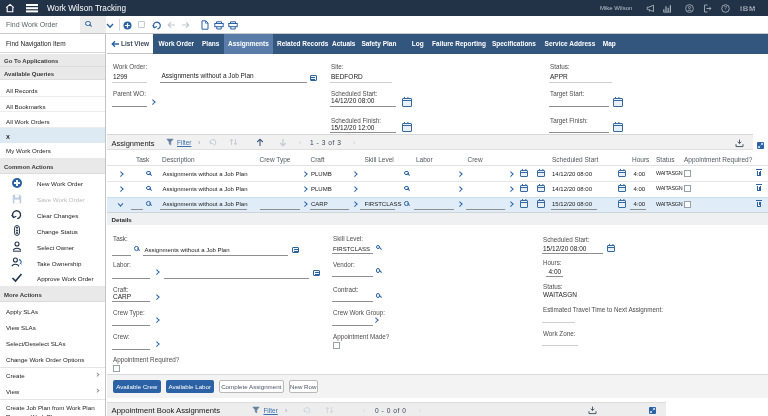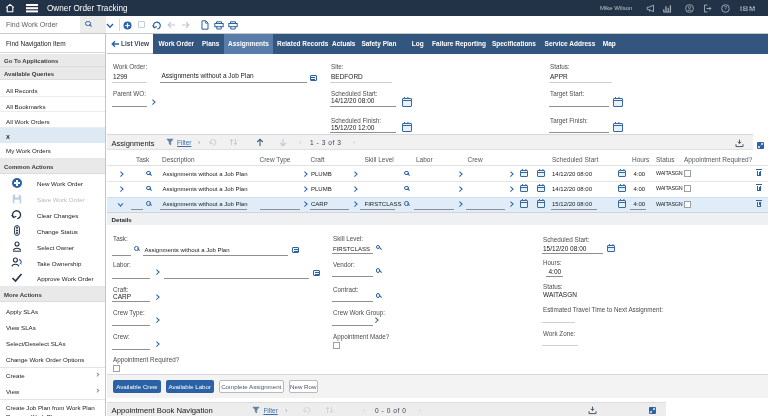--- a/index.html
+++ b/index.html
@@ -29,21 +29,21 @@
 .sbi{position:absolute;left:6px;font-size:6.2px;color:#222;white-space:nowrap;}
 .tab{position:absolute;top:0;height:20px;line-height:20px;font-size:6.5px;font-weight:700;color:#fff;white-space:nowrap;}
 </style></head><body>
 <div id="app">
 
 <div class="ab" style="left:0;top:0;width:768px;height:16px;background:#223247;">
   <svg class="ab" style="left:5px;top:3px" width="10" height="10" viewBox="0 0 10 10">
         <path d="M1.2 4.6 L5 1.4 L8.8 4.6 M2.2 4.2 V8.8 H7.8 V4.2" fill="none" stroke="#fff" stroke-width="1.1"></path>
       </svg>
   <div class="ab" style="left:26px;top:4px;width:12px;height:1.6px;background:#fff;box-shadow:0 3.2px #fff,0 6.4px #fff;"></div>
-  <div class="ab" style="left:47px;top:4px;font-size:8.2px;color:#fff;">Owner Order Tracking</div>
+  <div class="ab" style="left:47px;top:4px;font-size:8.2px;color:#fff;">Work Wilson Tracking</div>
   <div class="ab" style="left:600px;top:5px;font-size:6px;color:#b9c2cb;">Mike Wilson</div>
 
   <svg class="ab" style="left:646px;top:3.5px" width="9" height="9" viewBox="0 0 9 9">
         <path d="M7.5 1.2 L2.8 3.2 H1.2 V5.6 H2.8 L7.5 7.6 Z" fill="none" stroke="#a7b1bb" stroke-width="0.9"></path>
         <path d="M3.4 5.8 V7.6" stroke="#a7b1bb" stroke-width="0.9"></path>
       </svg>
 
   <svg class="ab" style="left:663px;top:3.5px" width="9" height="9" viewBox="0 0 9 9">
         <path d="M0.8 8 V5.2 M3 8 V2.2 M5.2 8 V3.8 M7.4 8 V1.2" stroke="#a7b1bb" stroke-width="1.2"></path>
         <path d="M0.5 8.2 H8" stroke="#a7b1bb" stroke-width="0.8"></path>
@@ -426,21 +426,21 @@
 </div>
 
 <div class="ab" style="left:107px;top:374px;width:661px;height:24px;background:#f3f3f3;border-top:1px solid #d9d9d9;">
   <div class="ab" style="left:6px;top:5px;width:47.5px;height:13px;background:#2a62a5;border-radius:2px;color:#fff;font-size:6.2px;text-align:center;line-height:13px;white-space:nowrap;">Available Crew</div>
   <div class="ab" style="left:59px;top:5px;width:47.5px;height:13px;background:#2a62a5;border-radius:2px;color:#fff;font-size:6.2px;text-align:center;line-height:13px;white-space:nowrap;">Available Labor</div>
   <div class="ab" style="left:112px;top:5px;width:64.5px;height:13px;background:#fff;border:1px solid #b9b9b9;border-radius:2px;color:#4a5566;font-size:6.2px;text-align:center;line-height:11px;white-space:nowrap;">Complete Assignment</div>
   <div class="ab" style="left:182px;top:5px;width:28.5px;height:13px;background:#fff;border:1px solid #b9b9b9;border-radius:2px;color:#4a5566;font-size:6.2px;text-align:center;line-height:11px;white-space:nowrap;">New Row</div>
 </div>
 
 <div class="ab" style="left:107px;top:402px;width:559px;height:14px;background:#ededed;border-top:1px solid #dcdcdc;">
-  <div class="ab" style="left:4.5px;top:3px;font-size:7.7px;color:#161616;">Appointment Book Navigation</div>
+  <div class="ab" style="left:4.5px;top:3px;font-size:7.7px;color:#161616;">Appointment Book Assignments</div>
   <svg class="ab" style="left:145px;top:3px" width="8" height="8" viewBox="0 0 8 8">
         <path d="M0.8 1 H7.2 L4.8 4 V7 L3.2 6 V4 Z" fill="#64819f" stroke="#64819f" stroke-width="0.5"></path>
       </svg>
   <div class="ab" style="left:156.4px;top:4px;font-size:6.5px;color:#3a70ad;text-decoration:underline;">Filter</div>
   <div class="chev" style="left:178px;top:4px;">›</div>
   <svg class="ab" style="left:196px;top:3px" width="8" height="8" viewBox="0 0 8 8">
         <path d="M1.5 5.5 A2.8 2.8 0 1 1 4.2 7.2 M1.2 3.2 L1.5 5.8 L4 5.4" fill="none" stroke="#d3d6da" stroke-width="1"></path>
       </svg>
   <svg class="ab" style="left:218px;top:3px" width="9" height="8" viewBox="0 0 9 8">
         <path d="M2.5 7 V1.5 M1 3 L2.5 1.2 L4 3 M6.5 1 V6.5 M5 5 L6.5 6.8 L8 5" fill="none" stroke="#d3d6da" stroke-width="1"></path>

